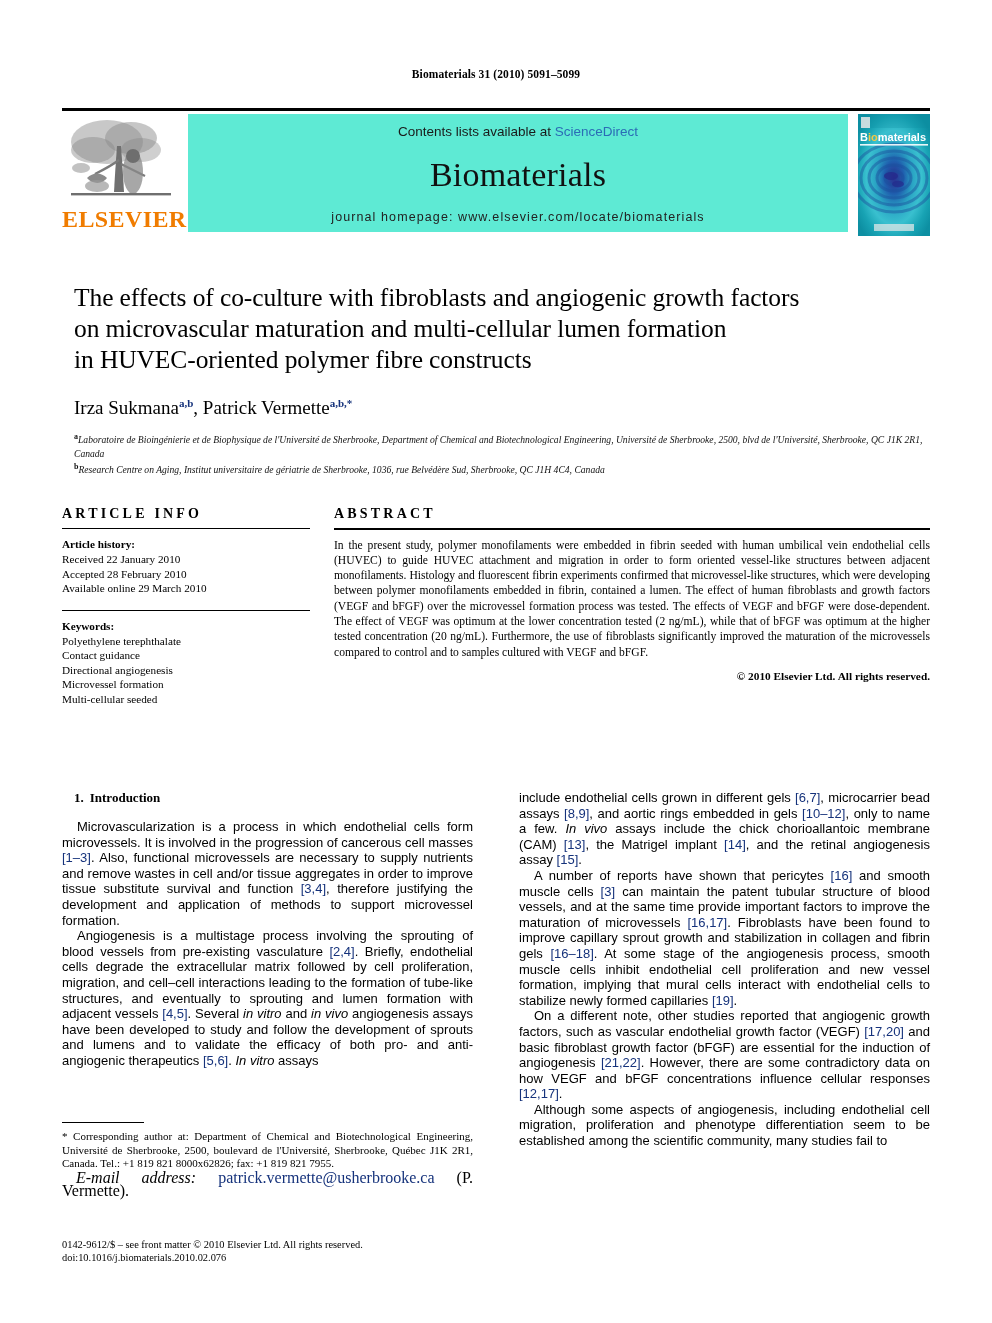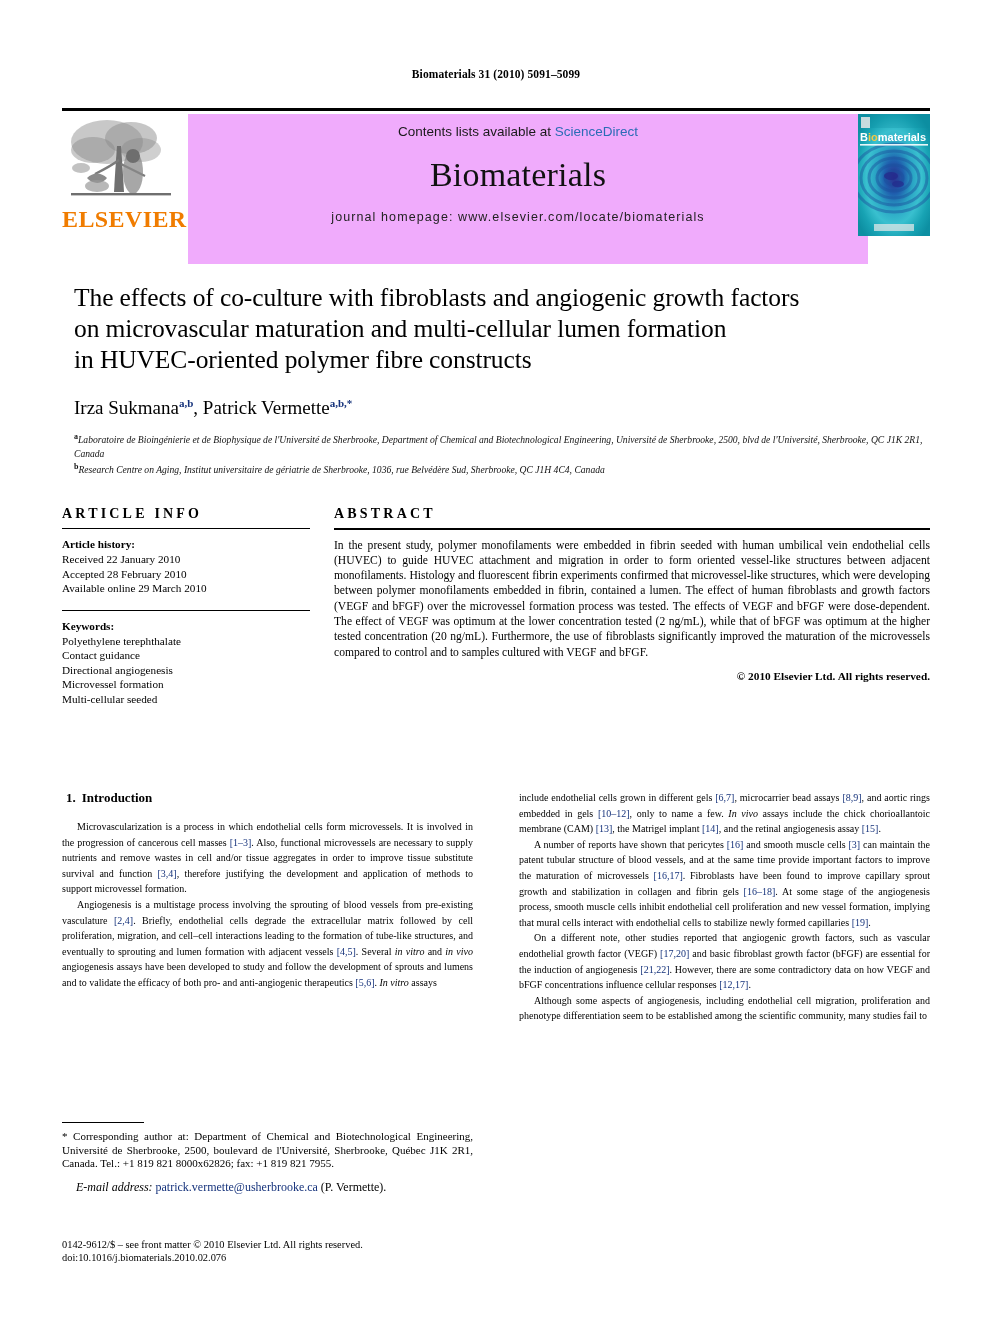--- a/index.html
+++ b/index.html
@@ -70,23 +70,22 @@
     font-size: 24px;
     font-weight: bold;
     letter-spacing: 0.4px;
     color: #F07C00;
     line-height: 26px;
   }
   .sd-band {
     position: absolute;
     left: 126px; top: 6px;
     width: 660px;
-    height: 150px;
-    background: #f0abfc;
-    padding-left: 20px;
+    height: 118px;
+    background: #5eead4;
   }
   .sd-line {
     position: absolute;
     left: 0; top: 10px;
     width: 660px;
     text-align: center;
     font-family: "Liberation Sans", sans-serif;
     font-size: 13.5px;
     color: #1a1a1a;
   }
@@ -240,26 +239,26 @@
     top: 0;
     width: 411px;
   }
   .bcol.left { left: 0; }
   .bcol.right { left: 457px; }
 
   .body-heading {
     font-family: "Liberation Serif", serif;
     font-size: 13px;
     font-weight: bold;
-    margin: 0 0 13px 4px;
+    margin: 0 0 13px 12px;
   }
   .body-heading .num { margin-right: 6px; }
   p.para {
-    font-family: Liberation Serif, serif;
-    font-size: 10px;
+    font-family: Liberation Sans, sans-serif;
+    font-size: 13px;
     line-height: 15.6px;
     text-align: justify;
     margin: 0;
     text-indent: 15px;
     color: #000;
   }
   .ref { color: #15327B; }
   .ital { font-style: italic; }
 
   
@@ -275,23 +274,23 @@
     margin-bottom: 7px;
   }
   .footnote-text {
     font-family: "Liberation Serif", serif;
     font-size: 11px;
     line-height: 13.2px;
     text-align: justify;
     color: #000;
   }
   .email-line {
-    margin-top: 11px;
+    margin-top: 1px;
     text-indent: 14px;
-    font-size: 12px;
+    font-size: 16px;
     line-height: 13.2px;
   }
   .email-label { font-style: italic; }
   .email-addr { color: #15327B; }
 
   
   .imprint {
     position: absolute;
     left: 62px; top: 1238px;
     width: 500px;

